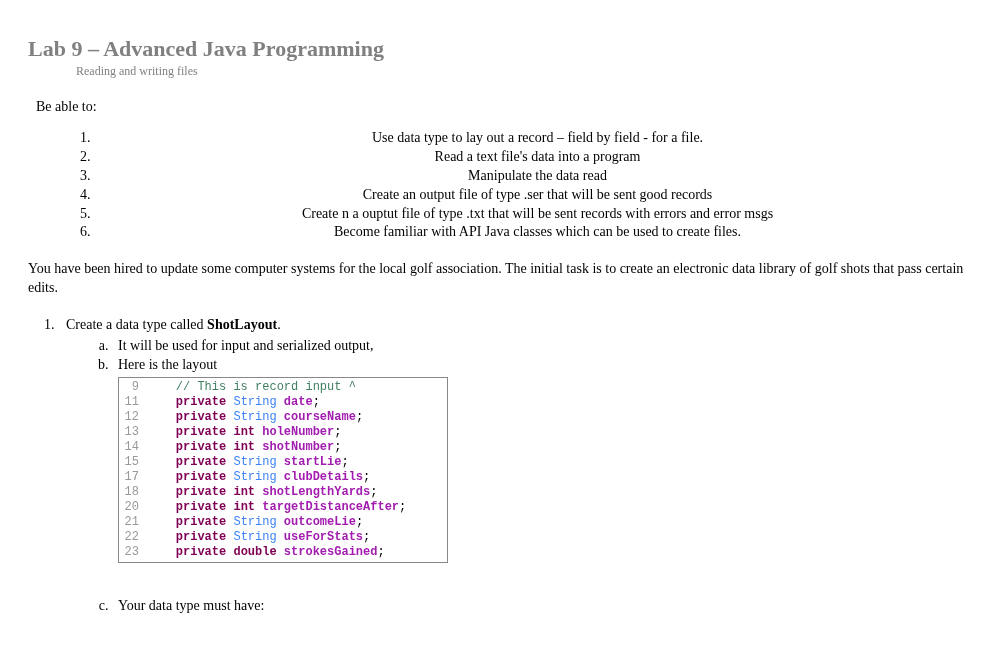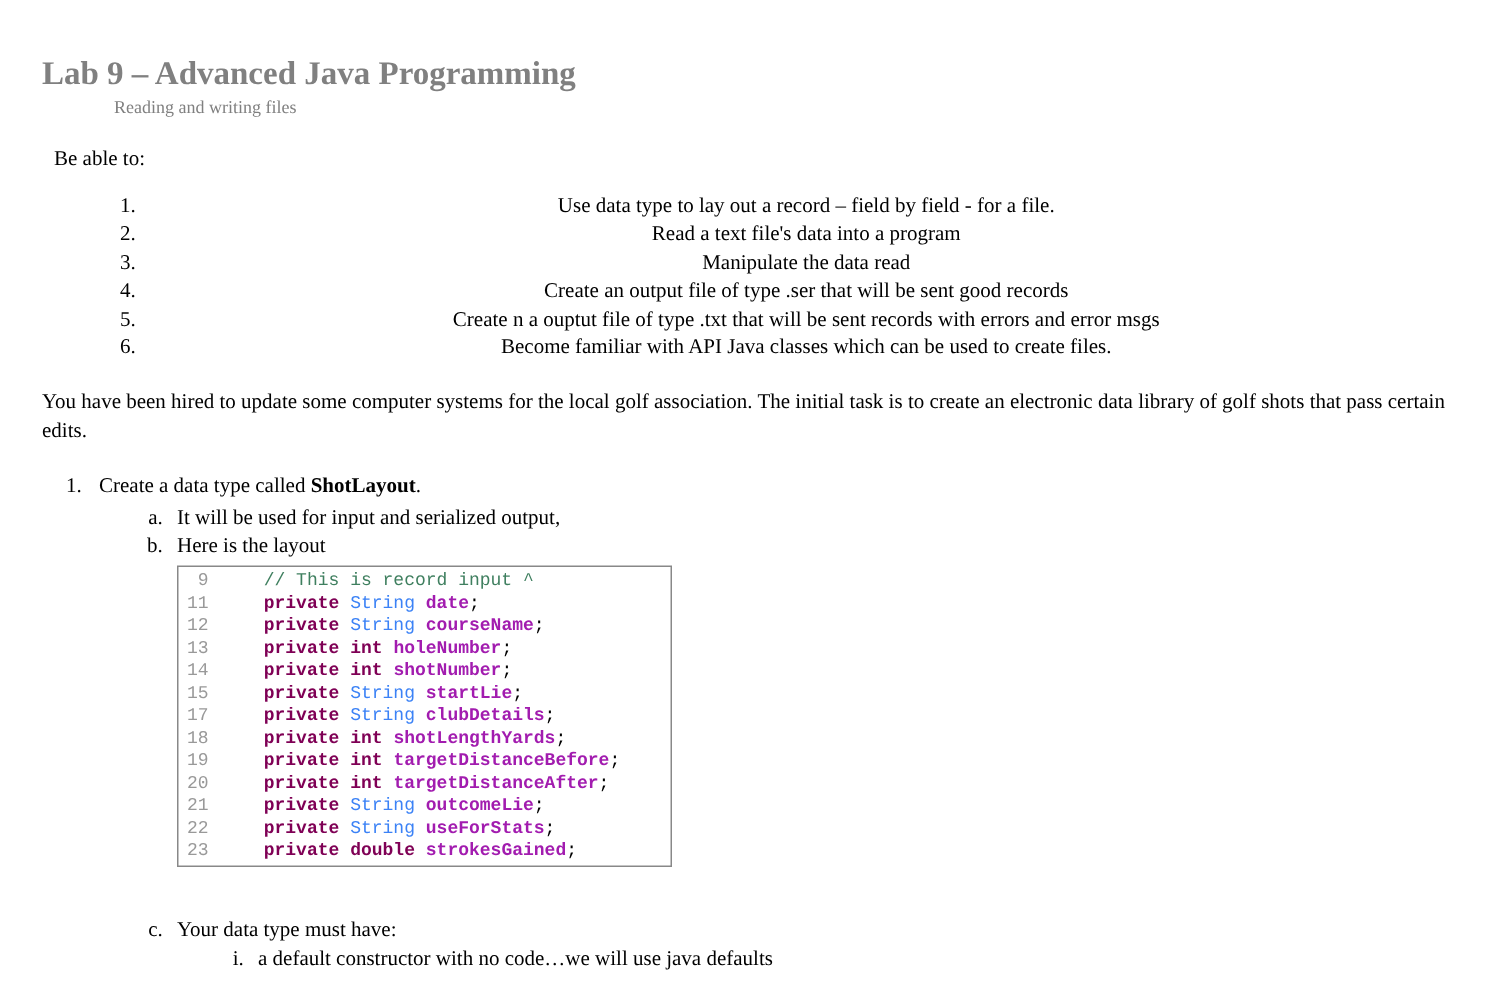--- a/index.html
+++ b/index.html
@@ -133,31 +133,27 @@
         <span>Here is the layout</span>
         <div class="code-box" id="code-box">
             <div class="code-line"><span class="ln">9</span><span class="code-text">    <span class="cm">// This is record input ^</span></span></div>
             <div class="code-line"><span class="ln">11</span><span class="code-text">    <span class="kw">private</span><span> </span><span class="typ">String</span><span> </span><span class="ident">date</span><span>;</span></span></div>
             <div class="code-line"><span class="ln">12</span><span class="code-text">    <span class="kw">private</span><span> </span><span class="typ">String</span><span> </span><span class="ident">courseName</span><span>;</span></span></div>
             <div class="code-line"><span class="ln">13</span><span class="code-text">    <span class="kw">private</span><span> </span><span class="kw">int</span><span> </span><span class="ident">holeNumber</span><span>;</span></span></div>
             <div class="code-line"><span class="ln">14</span><span class="code-text">    <span class="kw">private</span><span> </span><span class="kw">int</span><span> </span><span class="ident">shotNumber</span><span>;</span></span></div>
             <div class="code-line"><span class="ln">15</span><span class="code-text">    <span class="kw">private</span><span> </span><span class="typ">String</span><span> </span><span class="ident">startLie</span><span>;</span></span></div>
             <div class="code-line"><span class="ln">17</span><span class="code-text">    <span class="kw">private</span><span> </span><span class="typ">String</span><span> </span><span class="ident">clubDetails</span><span>;</span></span></div>
             <div class="code-line"><span class="ln">18</span><span class="code-text">    <span class="kw">private</span><span> </span><span class="kw">int</span><span> </span><span class="ident">shotLengthYards</span><span>;</span></span></div>
-            <div class="code-line"><span class="ln">19</span><span class="code-text">    <span class="kw">private</span><span> </span><span class="kw">int</span><span> </span><span class="ident">targetDistanceBefore</span><span>;</span></span></div>
             <div class="code-line"><span class="ln">20</span><span class="code-text">    <span class="kw">private</span><span> </span><span class="kw">int</span><span> </span><span class="ident">targetDistanceAfter</span><span>;</span></span></div>
             <div class="code-line"><span class="ln">21</span><span class="code-text">    <span class="kw">private</span><span> </span><span class="typ">String</span><span> </span><span class="ident">outcomeLie</span><span>;</span></span></div>
             <div class="code-line"><span class="ln">22</span><span class="code-text">    <span class="kw">private</span><span> </span><span class="typ">String</span><span> </span><span class="ident">useForStats</span><span>;</span></span></div>
             <div class="code-line"><span class="ln">23</span><span class="code-text">    <span class="kw">private</span><span> </span><span class="kw">double</span><span> </span><span class="ident">strokesGained</span><span>;</span></span></div>
           </div>
       </li>
     </ol>
     <div class="spacer-after-code"></div>
     <ol class="sub-alpha" start="3">
       <li>
         <span>Your data type must have:</span>
-        <ol class="sub-roman">
-          <li>a default constructor with no code…we will use java defaults</li>
-        </ol>
       </li>
     </ol>
   </li>
 </ol>
 
 </body></html>

